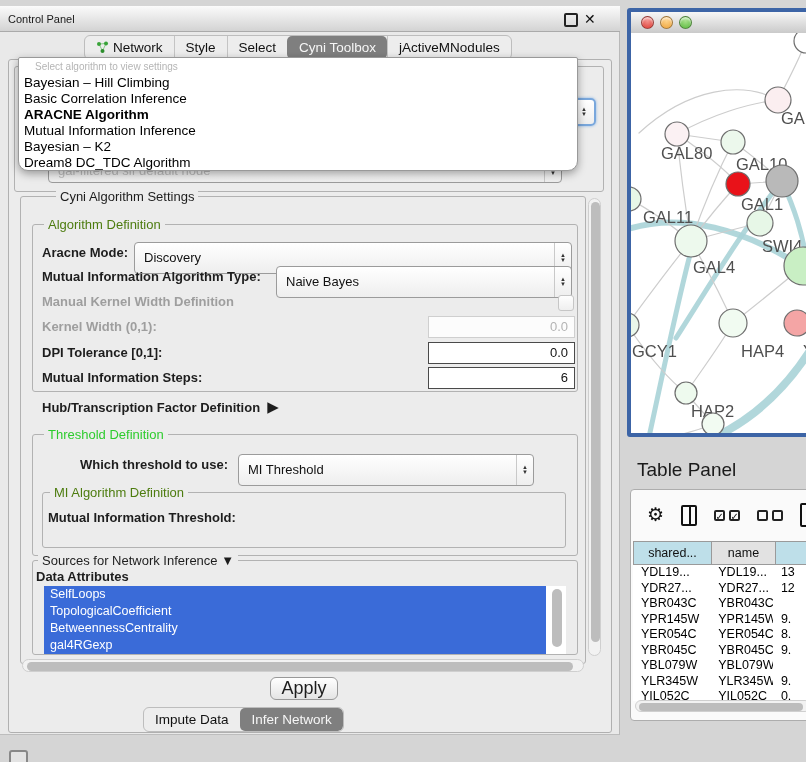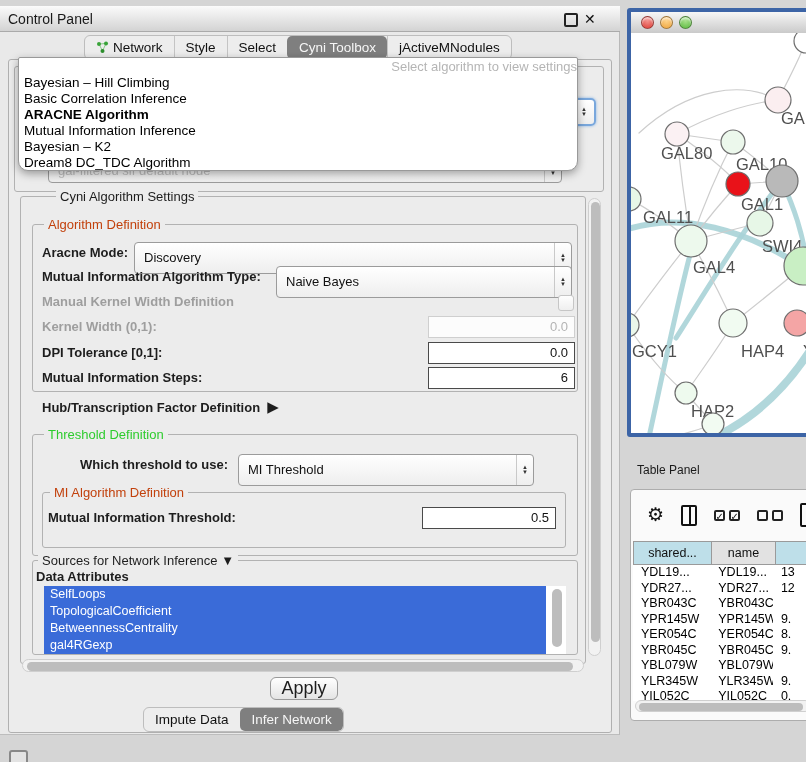--- a/index.html
+++ b/index.html
@@ -5,41 +5,41 @@
   html,body{margin:0;padding:0;background:#d5d5d5;}
   #app{position:relative;width:806px;height:762px;overflow:hidden;
        font-family:"Liberation Sans","DejaVu Sans",sans-serif;color:#1d1d1d;}
   .abs{position:absolute;}
 
   
   #control-panel{left:0;top:6px;width:620px;height:729px;background:#e9e9e9;
      border-top:1px solid #8c8c8c;border-right:1px solid #b8b8b8;border-bottom:1px solid #bdbdbd;box-sizing:border-box;}
   #cp-titlebar{left:0;top:6px;width:620px;height:26px;
      background:linear-gradient(#fbfbfb,#d3d3d3);border-bottom:1px solid #aaa;box-sizing:border-box;}
-  #cp-title{left:8px;top:6px;height:26px;line-height:26px;font-size:14px;color:#1a1a1a;}
+  #cp-title{left:8px;top:6px;height:26px;line-height:26px;font-size:11px;color:#1a1a1a;}
   #float-icon{left:564px;top:13px;width:10px;height:10px;border:2px solid #222;border-radius:2px;}
   #close-icon{left:584px;top:9px;font-size:14px;font-weight:700;color:#111;line-height:20px;}
 
   
   .tabstrip{display:inline-flex;align-items:stretch;height:23px;background:#ededed;
      border:1px solid #bdbdbd;border-radius:6px;overflow:hidden;}
   .tab{display:flex;align-items:center;gap:4px;padding:0 11px;font-size:13.5px;color:#111;
      line-height:22px;white-space:nowrap;}
   .tab + .tab{border-left:1px solid #c4c4c4;}
   .tab.sel{background:#7f7f7f;color:#f6f6f6;border-radius:5px;border-left-color:transparent;}
   #top-tabs{left:84px;top:35px;justify-content:flex-end;}
   #bottom-tabs{left:143px;top:707px;}
 
   
   #cp-content{left:8px;top:59px;width:604px;height:674px;background:#ececec;
      border:1px solid #b0b0b0;border-radius:3px;box-sizing:border-box;}
 
   .group{position:absolute;border:1px solid #b2b2b2;border-radius:3px;box-sizing:border-box;}
   .legend{position:absolute;background:#ececec;padding:0 4px;font-size:13px;line-height:15px;white-space:nowrap;}
-  .legend.blue{color:#c2410c;}
+  .legend.blue{color:#4d7c0f;}
   .legend.green{color:#2ecc2e;}
 
   .lbl{position:absolute;height:22px;line-height:22px;font-size:13px;font-weight:700;color:#1d1d1d;white-space:nowrap;}
   .lbl.dis{color:#9e9e9e;}
 
   .combo{position:absolute;height:32px;background:linear-gradient(#ffffff,#eeeeee);
      border:1px solid #9b9b9b;border-radius:4px;box-sizing:border-box;
      display:flex;justify-content:space-between;align-items:center;font-size:13px;color:#111;}
   .combo .val{padding-left:9px;line-height:20px;}
   .combo .arrows{display:flex;flex-direction:column;justify-content:center;align-items:center;
@@ -49,21 +49,21 @@
      font-size:13px;line-height:20px;text-align:right;padding-right:6px;color:#111;}
   .tfield.dis{border-color:#cfcfcf;color:#b4b4b4;background:#fcfcfc;}
 
   .checkbox{position:absolute;width:14px;height:14px;border:1px solid #c6c6c6;border-radius:3px;
      background:linear-gradient(#fefefe,#efefef);}
 
   
   #algo-popup{left:18px;top:57px;width:560px;height:114px;background:#fff;z-index:50;
      border:1px solid #999;border-radius:2px 2px 10px 10px;box-shadow:0 3px 9px rgba(0,0,0,.35);
      box-sizing:border-box;overflow:hidden;}
-  .popup-prompt{height:17px;line-height:17px;text-align:right;color:#b5b5b5;font-size:13px;}
+  .popup-prompt{height:17px;line-height:17px;text-align:left;color:#b5b5b5;font-size:10px;margin-left:16px;}
   .popup-item{height:16px;line-height:16px;font-size:13.5px;padding-left:5px;color:#000;white-space:nowrap;}
   .popup-item.bold{font-weight:700;}
 
   
   #net-combo{left:48px;top:158px;width:514px;height:25px;z-index:4;}
   #net-combo .val{color:#c0c0c0;}
   #focus-stepper{left:572px;top:98px;width:24px;height:28px;z-index:4;background:linear-gradient(#fff,#eee);
      border:2px solid #79a7dc;border-radius:5px;box-shadow:0 0 3px #86b4e6;box-sizing:border-box;
      display:flex;flex-direction:column;justify-content:center;align-items:center;font-size:6px;line-height:5px;color:#333;}
 
@@ -86,21 +86,21 @@
   #net-titlebar{left:0;top:0;right:0;height:21px;position:absolute;
      background:linear-gradient(#f6f6f6,#cacaca);border-bottom:1px solid #9a9a9a;display:flex;align-items:center;gap:6px;padding-left:10px;}
   .light{width:13px;height:13px;border-radius:50%;border:1px solid rgba(0,0,0,.35);box-sizing:border-box;
      box-shadow:inset 0 2px 2px rgba(255,255,255,.65);}
   .light.red{background:radial-gradient(circle at 50% 35%,#f2918c,#dd3b34);}
   .light.yellow{background:radial-gradient(circle at 50% 35%,#fdd288,#eda33a);}
   .light.green{background:radial-gradient(circle at 50% 35%,#a8e08b,#58b83c);}
   #net-canvas{position:absolute;left:0;top:21px;right:0;bottom:0;background:#fff;}
 
   
-  #table-panel-title{left:637px;top:460px;font-size:12px;color:#1a1a1a;height:20px;line-height:20px;}
+  #table-panel-title{left:637px;top:460px;font-size:19px;color:#1a1a1a;height:20px;line-height:20px;}
   #table-window{left:630px;top:489px;width:186px;height:232px;background:#fafafa;
      border:1px solid #adadad;border-radius:4px;box-sizing:border-box;overflow:hidden;}
   #tp-toolbar{position:absolute;left:0;top:0;right:0;height:50px;display:flex;align-items:center;gap:17px;padding-left:16px;}
   #gear-ic{font-size:19px;color:#111;line-height:22px;}
   #cols-ic{width:15px;height:17px;border:2px solid #111;border-radius:2px;position:relative;}
   #cols-ic div{position:absolute;left:6px;top:0;bottom:0;width:2px;background:#111;}
   .cbx{width:11px;height:11px;border:2px solid #222;border-radius:2px;font-size:10px;line-height:9px;
      text-align:center;font-weight:700;color:#111;box-sizing:border-box;}
   .cbx-pair{display:flex;gap:4px;}
   #doc-ic{width:15px;height:20px;border:2px solid #111;border-radius:2px 7px 2px 2px;}
@@ -224,21 +224,20 @@
     <span class="val">MI Threshold</span>
     <span class="arrows">
         <span>▲</span>
         <span>▼</span>
       </span>
   </div>
 
   <div class="abs group" style="left:42px;top:492px;width:524px;height:56px;"></div>
   <span class="abs legend blue" style="left:50px;top:485px;">MI Algorithm Definition</span>
   <span class="abs lbl" style="left:48px;top:507px;">Mutual Information Threshold:</span>
-  <span class="abs tfield" style="left:422px;top:507px;width:134px;">0.5</span>
 
   <div class="abs group" style="left:32px;top:560px;width:546px;height:95px;"></div>
   <span class="abs legend" style="left:38px;top:553px;">
     <span>Sources for Network Inference</span> <span>▼</span>
   </span>
   <span class="abs lbl" style="left:36px;top:568px;height:18px;line-height:18px;">Data Attributes</span>
 
   <div class="abs" id="attr-list">
     <div id="attr-items">
         <div class="attr-item" style="background: rgb(58, 107, 216);">SelfLoops</div>

